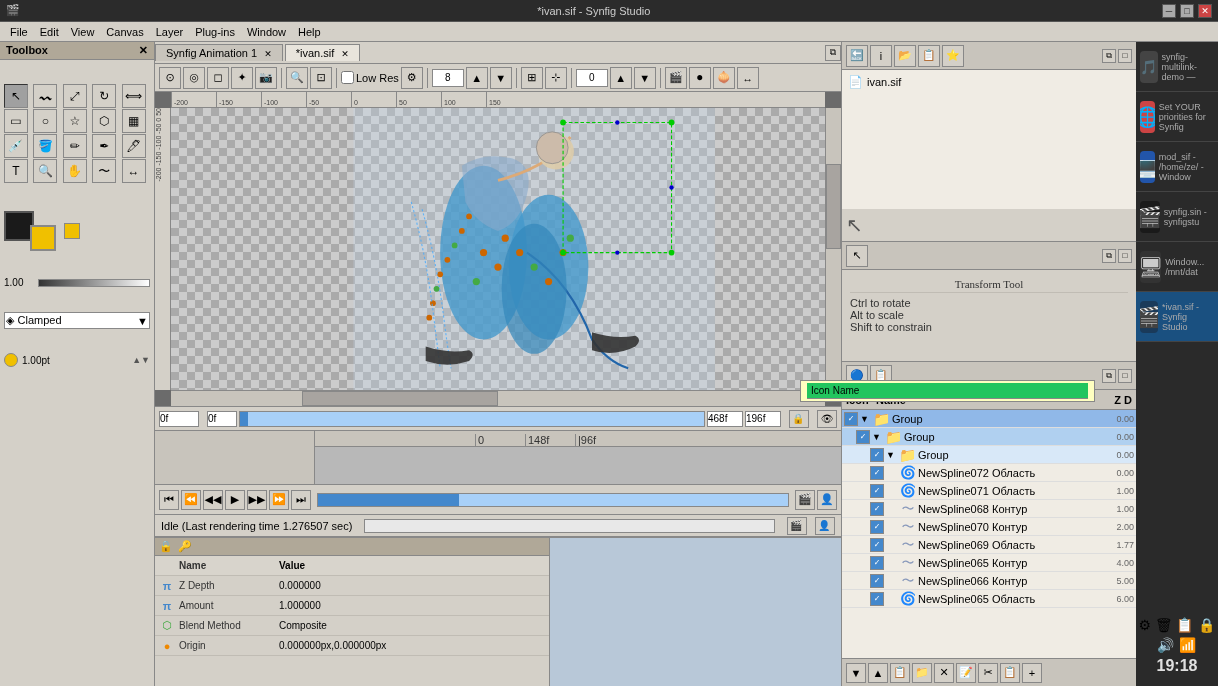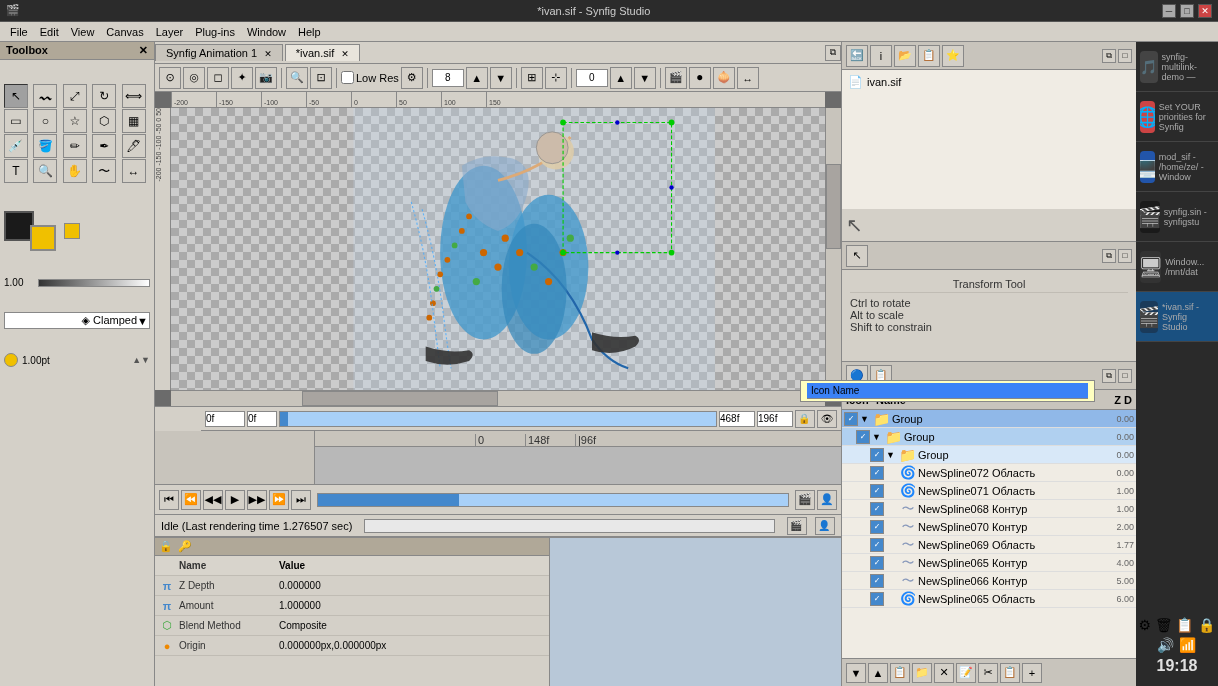--- a/index.html
+++ b/index.html
@@ -121,21 +121,21 @@
 
     .blend-select {
       margin: 2px 4px;
       background: #fff;
       border: 1px solid #888;
       padding: 1px;
       font-size: 10px;
       width: calc(100% - 8px);
       display: flex;
       align-items: center;
-      justify-content: flex-end;
+      justify-content: space-between;
     }
 
     .stroke-row {
       display: flex;
       align-items: center;
       padding: 2px 4px;
       gap: 4px;
     }
     .stroke-color { width: 14px; height: 14px; background: #f0c000; border: 1px solid #888; border-radius: 50%; }
 
@@ -249,22 +249,21 @@
       display: flex;
       flex-direction: column;
       flex-shrink: 0;
     }
     .timeline-controls {
       display: flex;
       align-items: center;
       height: 24px;
       border-bottom: 1px solid #888;
       padding: 0 4px;
-      gap: 2px;
-      margin-left: 46px;
+      gap: 8px;
     }
     .tl-btn {
       width: 20px; height: 18px;
       background: #d4d0c8;
       border: 1px solid #888;
       cursor: pointer;
       display: flex;
       align-items: center;
       justify-content: center;
       font-size: 10px;
@@ -430,20 +429,21 @@
       font-size: 11px;
       color: #333;
     }
     .transform-title {
       text-align: center;
       font-size: 11px;
       color: #333;
       padding: 2px;
       border-bottom: 1px solid #c0bcb4;
       margin-bottom: 4px;
+      font-family: Liberation Serif, serif;
     }
 
     
     .right-layers {
       flex: 1;
       display: flex;
       flex-direction: column;
       overflow: hidden;
     }
     .layers-toolbar {
@@ -587,21 +587,21 @@
       border: 1px solid #888;
       padding: 2px 6px;
       font-size: 11px;
       z-index: 100;
       top: 380px;
       left: 800px;
       width: 295px;
     }
     .icon-name-title {
       font-size: 10px;
-      background: #3b82f6;
+      background: #22c55e;
       padding: 2px 4px;
       border-bottom: 1px solid #888;
     }
     .icon-name-value {
       padding: 4px;
       font-size: 12px;
     }
   </style>
 </head>
 <body>

